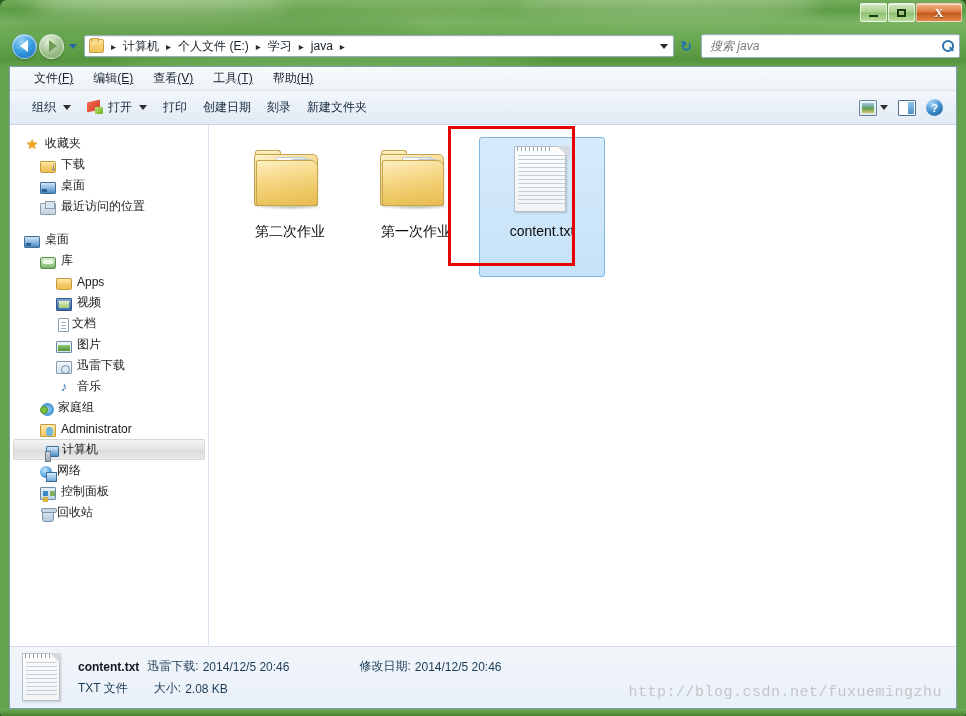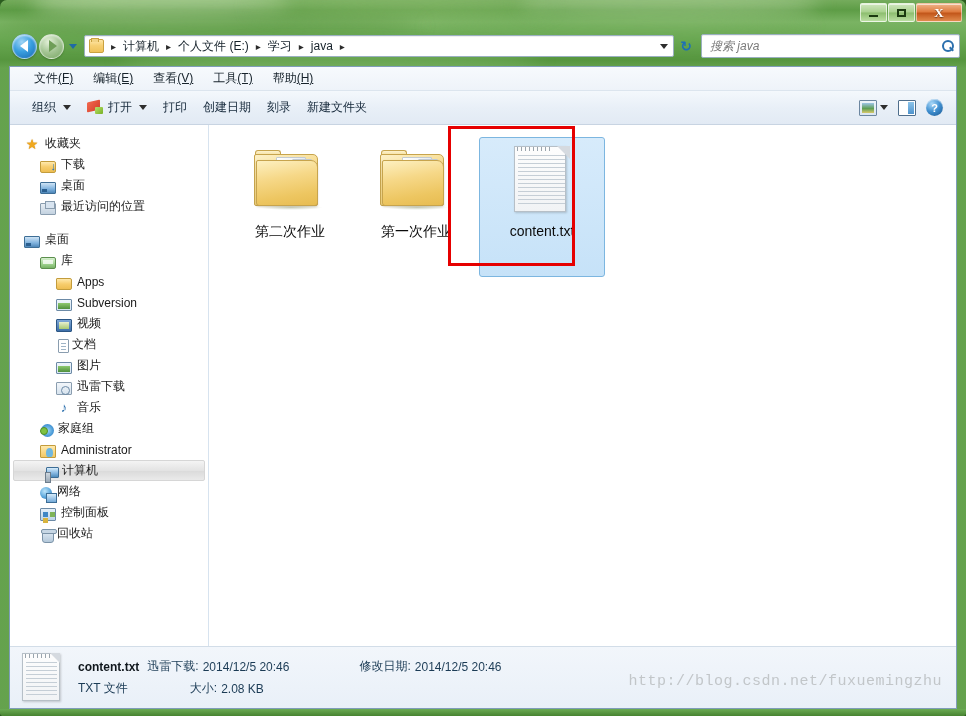--- a/index.html
+++ b/index.html
@@ -517,23 +517,23 @@
     border-top: 1px solid #d2dde8;
     display: flex; align-items: center; padding-left: 12px; position: relative;
   }
   #status-icon { flex: 0 0 auto; margin-right: 14px; }
   #status-lines { display: flex; flex-direction: column; gap: 5px; }
   .status-line { display: flex; align-items: center; font-size: 12px; }
   .st-name { color: #10171d; font-weight: bold; margin-right: 8px; }
   .st-key { color: #1b3b55; }
   .st-val { color: #1b3b55; margin-left: 4px; }
   .st-col2 { margin-left: 70px; }
-  .st-col2b { margin-left: 62px; }
+  .st-col2b { margin-left: 26px; }
   #watermark {
-    position: absolute; right: 14px; bottom: 18px;
+    position: absolute; right: 14px; bottom: 7px;
     font-family: "Liberation Mono", "DejaVu Sans Mono", monospace;
     font-size: 15px; color: #c2c6c9; letter-spacing: 0.5px; white-space: nowrap;
   }
 
   
   #frame-bottom {
     position: absolute; left: 0; bottom: 0; width: 966px; height: 7px;
     background: linear-gradient(180deg, rgba(108,172,84,0.95) 0%, rgba(70,130,48,0.96) 100%);
   }
 </style>
@@ -670,24 +670,20 @@
           <span class="nav-ico ico-monitor"></span>
           <span>桌面</span>
         </div>
         <div class="nav-row lvl1">
           <span class="nav-ico ico-lib"></span>
           <span>库</span>
         </div>
         <div class="nav-row lvl2">
           <span class="nav-ico ico-folder-yel"></span>
           <span>Apps</span>
-        </div>
-        <div class="nav-row lvl2">
-          <span class="nav-ico ico-pic"></span>
-          <span>Subversion</span>
         </div>
         <div class="nav-row lvl2">
           <span class="nav-ico ico-video"></span>
           <span>视频</span>
         </div>
         <div class="nav-row lvl2">
           <span class="nav-ico ico-doc"></span>
           <span>文档</span>
         </div>
         <div class="nav-row lvl2">

